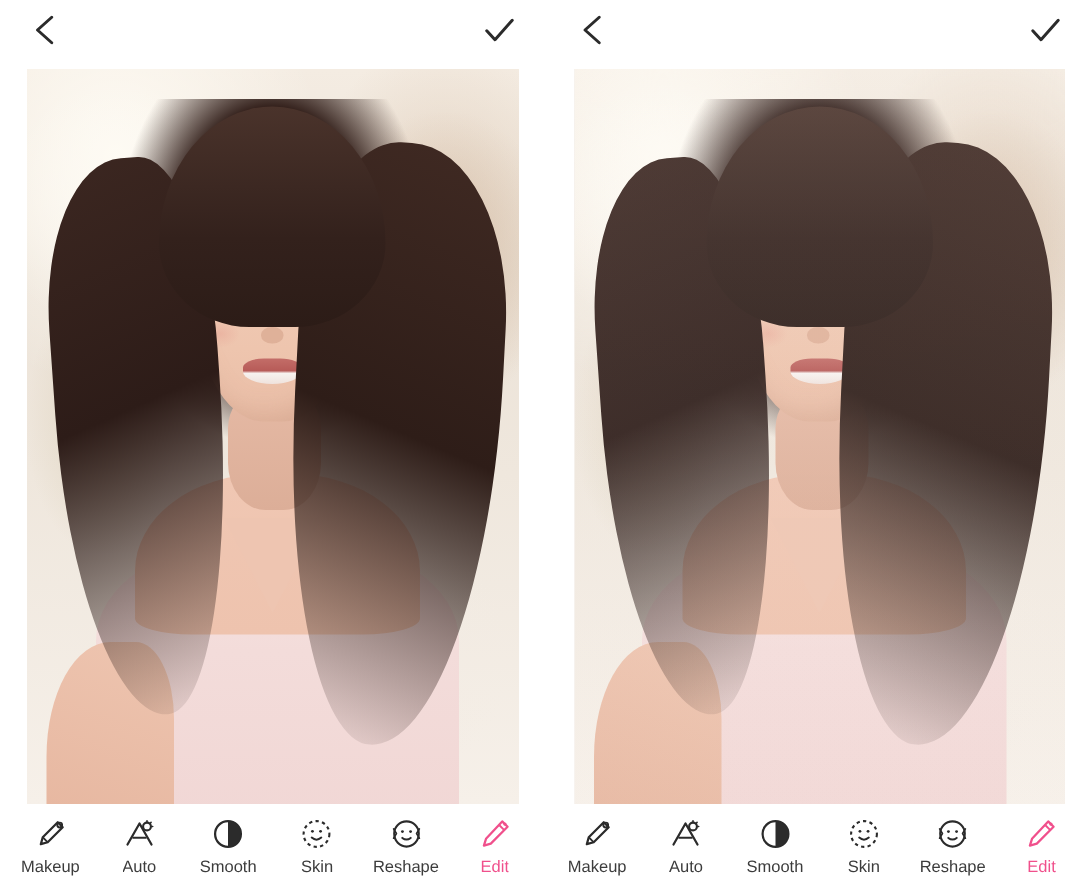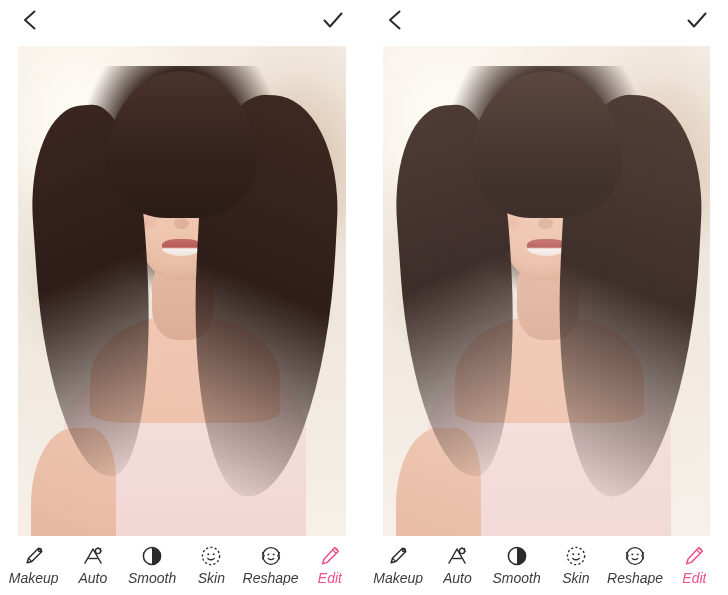--- a/index.html
+++ b/index.html
@@ -293,28 +293,27 @@
     cursor: pointer;
     gap: 3px;
   }
   .tool .glyph {
     height: 26px;
     display: flex;
     align-items: center;
     justify-content: center;
   }
   .tool .label {
-    font-size: 14px;
+    font-size: 11px;
     color: #3c3c3c;
     line-height: 13px;
     white-space: nowrap;
     overflow: hidden;
     max-width: 58px;
     text-align: center;
-    font-style: italic;
   }
   .tool.active .label { color: #f0508c; }
 </style>
 </head>
 <body>
 
 <div class="screens">
 
   <div class="phone left">
 

